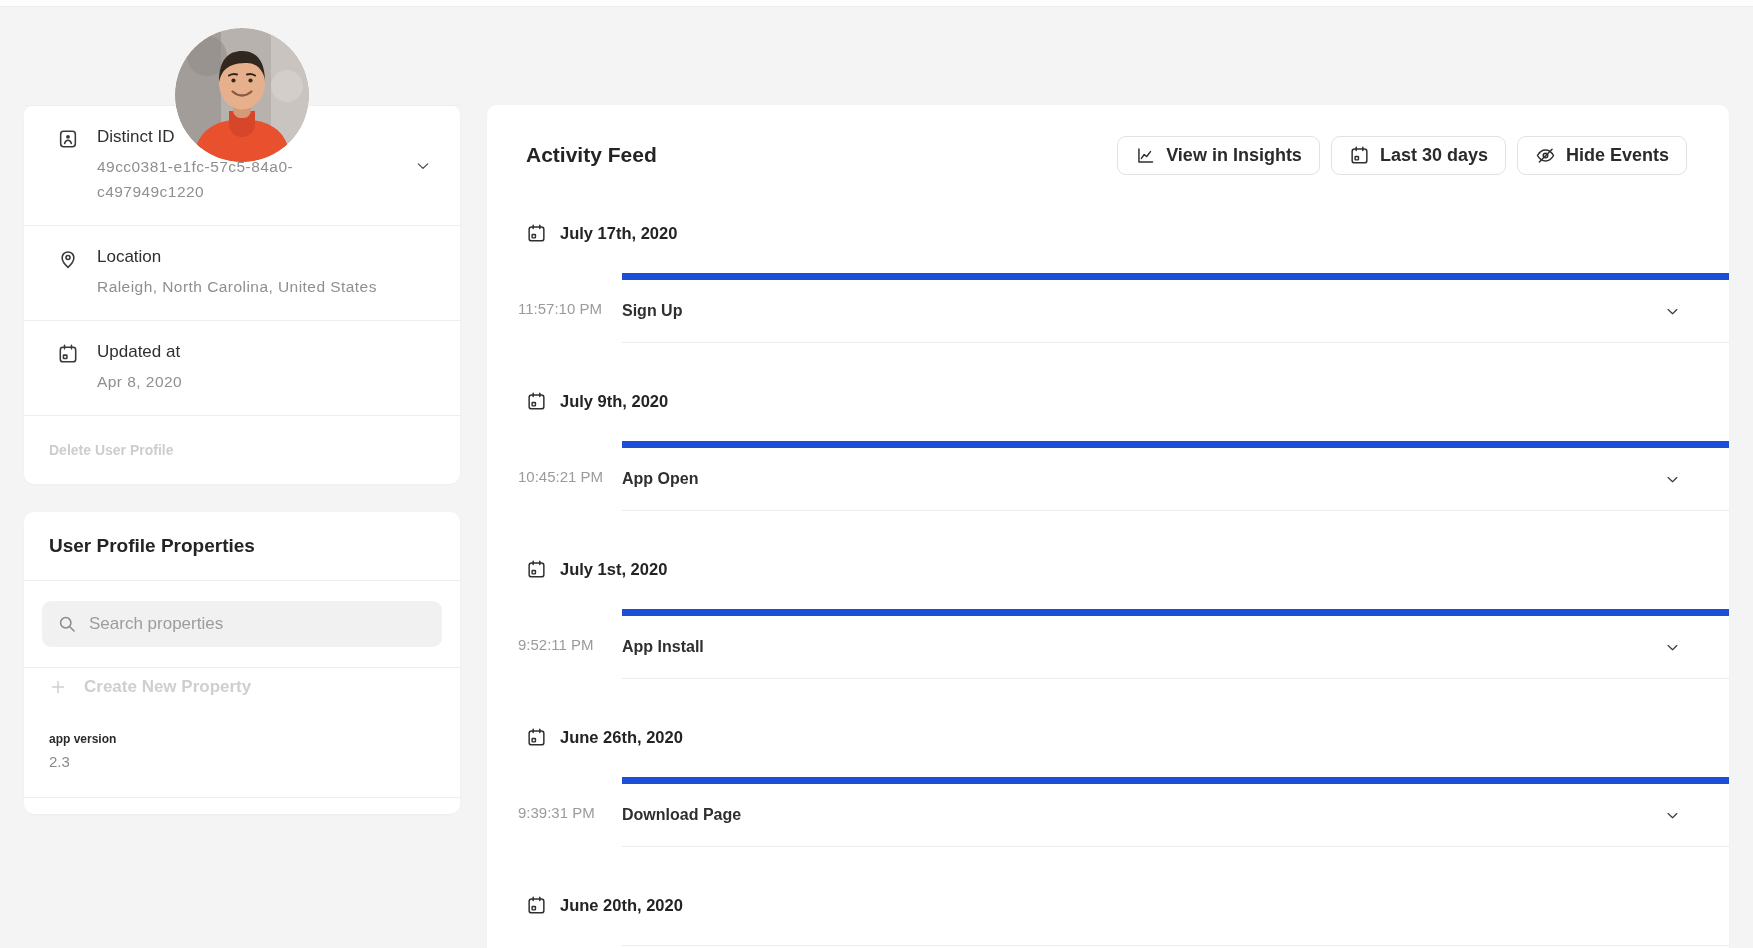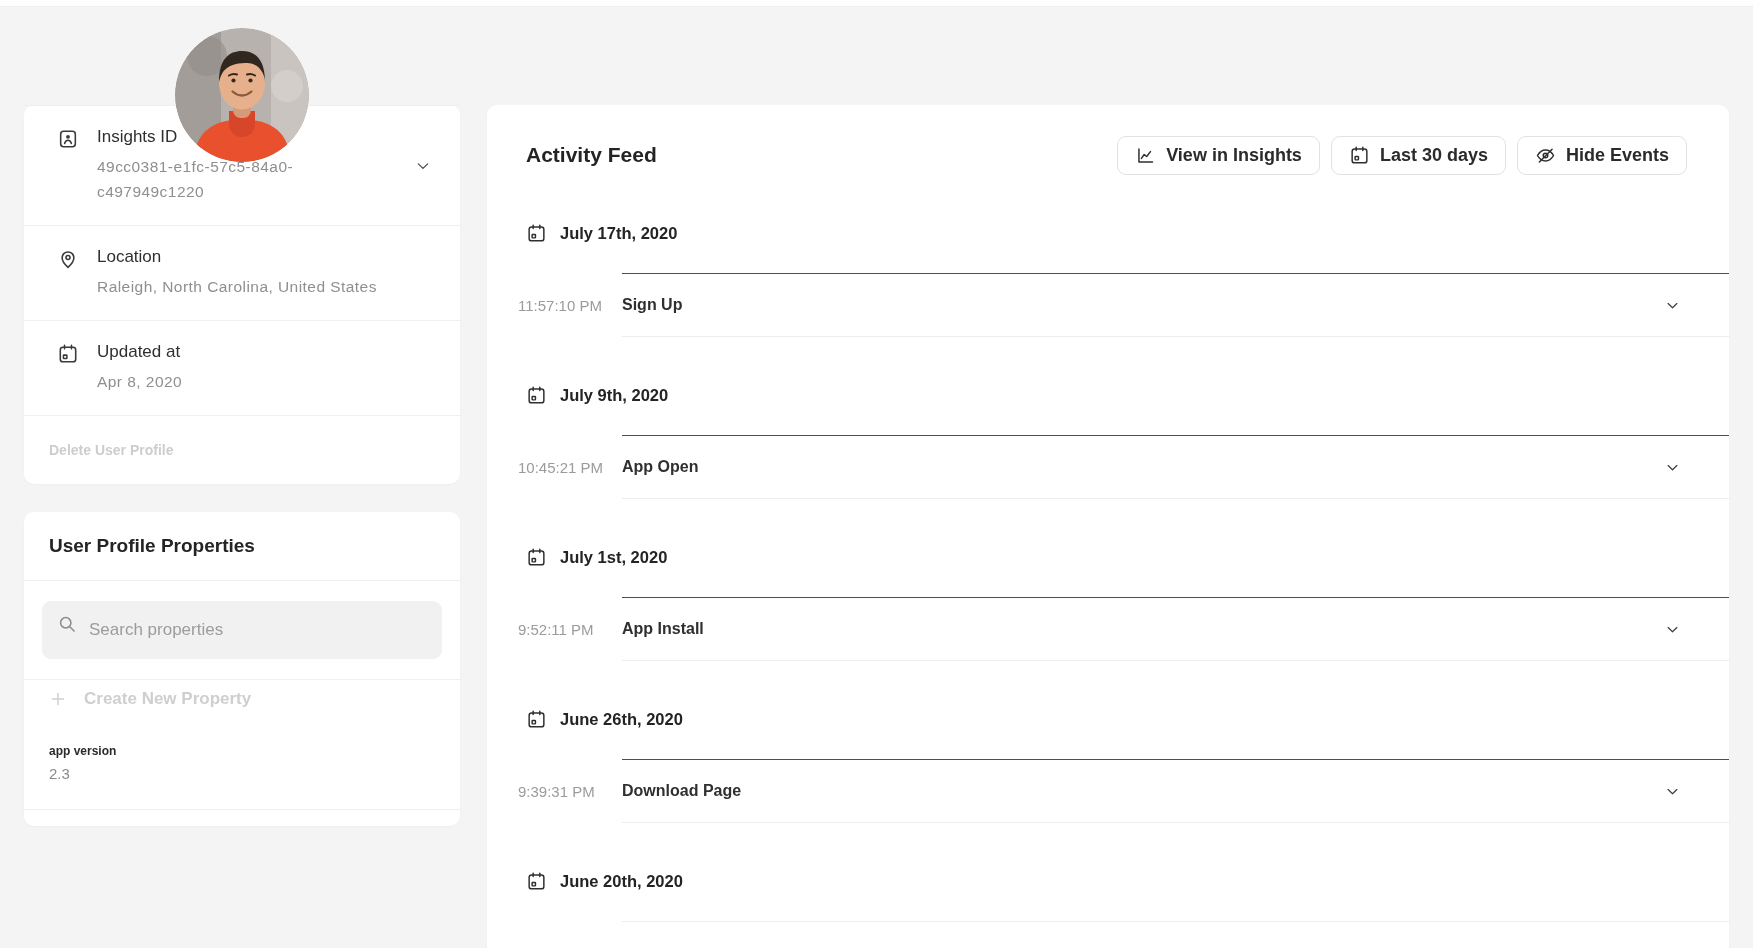--- a/index.html
+++ b/index.html
@@ -50,21 +50,21 @@
   .delete-btn {
     background:none; border:none; padding:0; cursor:pointer;
     font-family:inherit; font-size:14px; font-weight:600; color:#cdcdcd;
   }
 
   .props-card { margin-top:28px; padding-bottom:16px; }
   .props-title { padding:23px 25px; font-size:19px; font-weight:700; color:#242424; }
   .search-row { border-top:1px solid #efefef; padding:20px 18px; }
   .search-box { position:relative; }
   .search-box input {
-    width:100%; height:58px; border:none; outline:none;
+    width:100%; height:46px; border:none; outline:none;
     background:#f1f1f1; border-radius:9px;
     padding:0 16px 0 47px; font-family:inherit; font-size:17px; color:#3a3a3a;
   }
   .search-box input::placeholder { color:#9c9c9c; }
   .search-icon {
     position:absolute; left:15px; top:13px; width:20px; height:20px; color:#8a8a8a;
   }
   .search-icon svg { width:20px; height:20px; display:block; }
   .create-row {
     border-top:1px solid #efefef; padding:9px 25px;
@@ -92,21 +92,21 @@
 
   .date-header { display:flex; align-items:center; gap:13px; height:24px; margin:46px 0 28px; padding-left:8px; }
   .date-header .cal-icon { width:21px; height:21px; color:#2f2f2f; }
   .date-header .cal-icon svg { width:21px; height:21px; display:block; }
   .date-label { font-size:16.5px; font-weight:700; color:#242424; }
 
   .event-row { display:flex; }
   .event-time { width:104px; flex:none; display:flex; align-items:center; font-size:15px; color:#9b9b9b; }
   .event-main {
     flex:1; display:flex; align-items:center; justify-content:space-between;
-    border-top:1px solid #1d4ed8; border-bottom:1px solid #ededed;
+    border-top:7px solid #1d4ed8; border-bottom:1px solid #ededed;
     padding:22px 48px 22px 0; cursor:pointer;
   }
   .event-name { font-size:16px; font-weight:600; color:#2f2f2f; }
   .event-chevron { color:#3e3e3e; }
   .event-chevron svg { width:17px; height:17px; display:block; }
   .row-stub { margin-left:104px; border-top:1px solid #ededed; height:40px; }
 </style>
 </head>
 <body>
 
@@ -147,21 +147,21 @@
       <div id="profile-fields">
           <div class="field-row">
     <span class="field-icon">
               <svg viewBox="0 0 24 24" fill="none" stroke="currentColor" stroke-width="1.7" stroke-linecap="round" stroke-linejoin="round">
                 <rect x="4" y="3.5" width="16" height="17" rx="3.2"></rect>
                 <circle cx="12" cy="9.6" r="2.1" fill="currentColor" stroke="none"></circle>
                 <path d="M8.3 16.9c.6-2.3 2.1-3.5 3.7-3.5s3.1 1.2 3.7 3.5"></path>
               </svg>
             </span>
     <span>
-      <div class="field-label">Insights ID</div>
+      <div class="field-label">Distinct ID</div>
       <div class="field-value">49cc0381-e1fc-57c5-84a0-c497949c1220</div>
     </span>
     <span class="field-chevron">
               <svg viewBox="0 0 24 24" fill="none" stroke="currentColor" stroke-width="1.7" stroke-linecap="round" stroke-linejoin="round">
                 <path d="M5.8 9.2l6.2 6 6.2-6"></path>
               </svg>
             </span>
   </div>
           <div class="field-row">
     <span class="field-icon">

